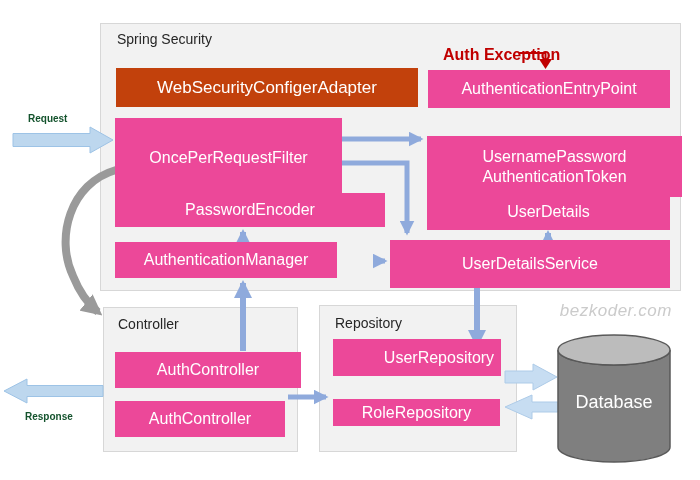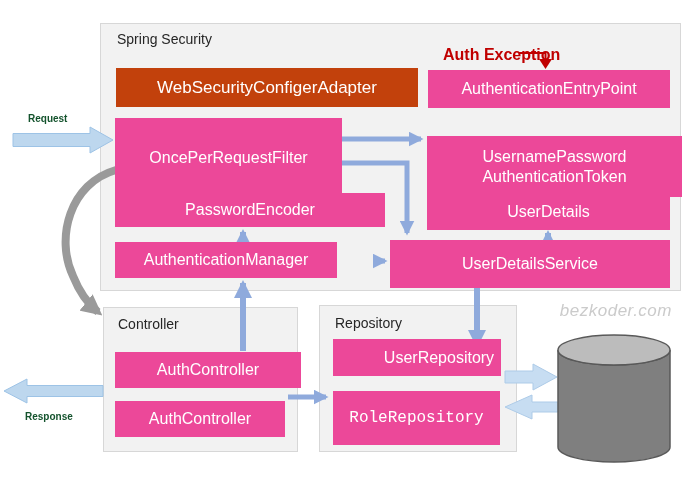--- a/index.html
+++ b/index.html
@@ -82,25 +82,26 @@
   <div class="box" style="left:115px;top:118px;width:227px;height:80px;">OncePerRequestFilter</div>
   <div class="box" style="left:427px;top:136px;width:255px;height:61px;">UsernamePassword
 AuthenticationToken</div>
   <div class="box" style="left:115px;top:193px;width:270px;height:34px;">PasswordEncoder</div>
   <div class="box" style="left:427px;top:194px;width:243px;height:36px;">UserDetails</div>
   <div class="box" style="left:115px;top:242px;width:222px;height:36px;">AuthenticationManager</div>
   <div class="box" style="left:390px;top:240px;width:280px;height:48px;">UserDetailsService</div>
   <div class="box" style="left:115px;top:352px;width:186px;height:36px;">AuthController</div>
   <div class="box" style="left:115px;top:401px;width:170px;height:36px;">AuthController</div>
   <div class="box" style="left:333px;top:339px;width:168px;height:37px;padding-left:44px;">UserRepository</div>
-  <div class="box" style="left:333px;top:391px;width:167px;height:54px;font-family:Liberation Mono, monospace;">RoleRepository</div>
+  <div class="box" style="left:333px;top:399px;width:167px;height:27px;">RoleRepository</div>
 
   <svg class="db-cyl" viewBox="0 0 700 480">
     <path d="M558,350 L558,447 A56,15 0 0 0 670,447 L670,350 A56,15 0 0 1 558,350 Z" fill="#7F7F7F" stroke="#595959" stroke-width="1.5"></path>
     <ellipse cx="614" cy="350" rx="56" ry="15" fill="#BCBCBC" stroke="#595959" stroke-width="1.5"></ellipse>
   </svg>
+  <div class="db-label">Database</div>
 
   <div class="flow-label" style="left:28px;top:113px;">Request</div>
   <div class="flow-label" style="left:25px;top:363px;margin-top:48px;">Response</div>
   <div class="exception-label" style="left:443px;top:46px;">Auth Exception</div>
   <div class="watermark">bezkoder.com</div>
 
 </div>
 
 </body></html>

